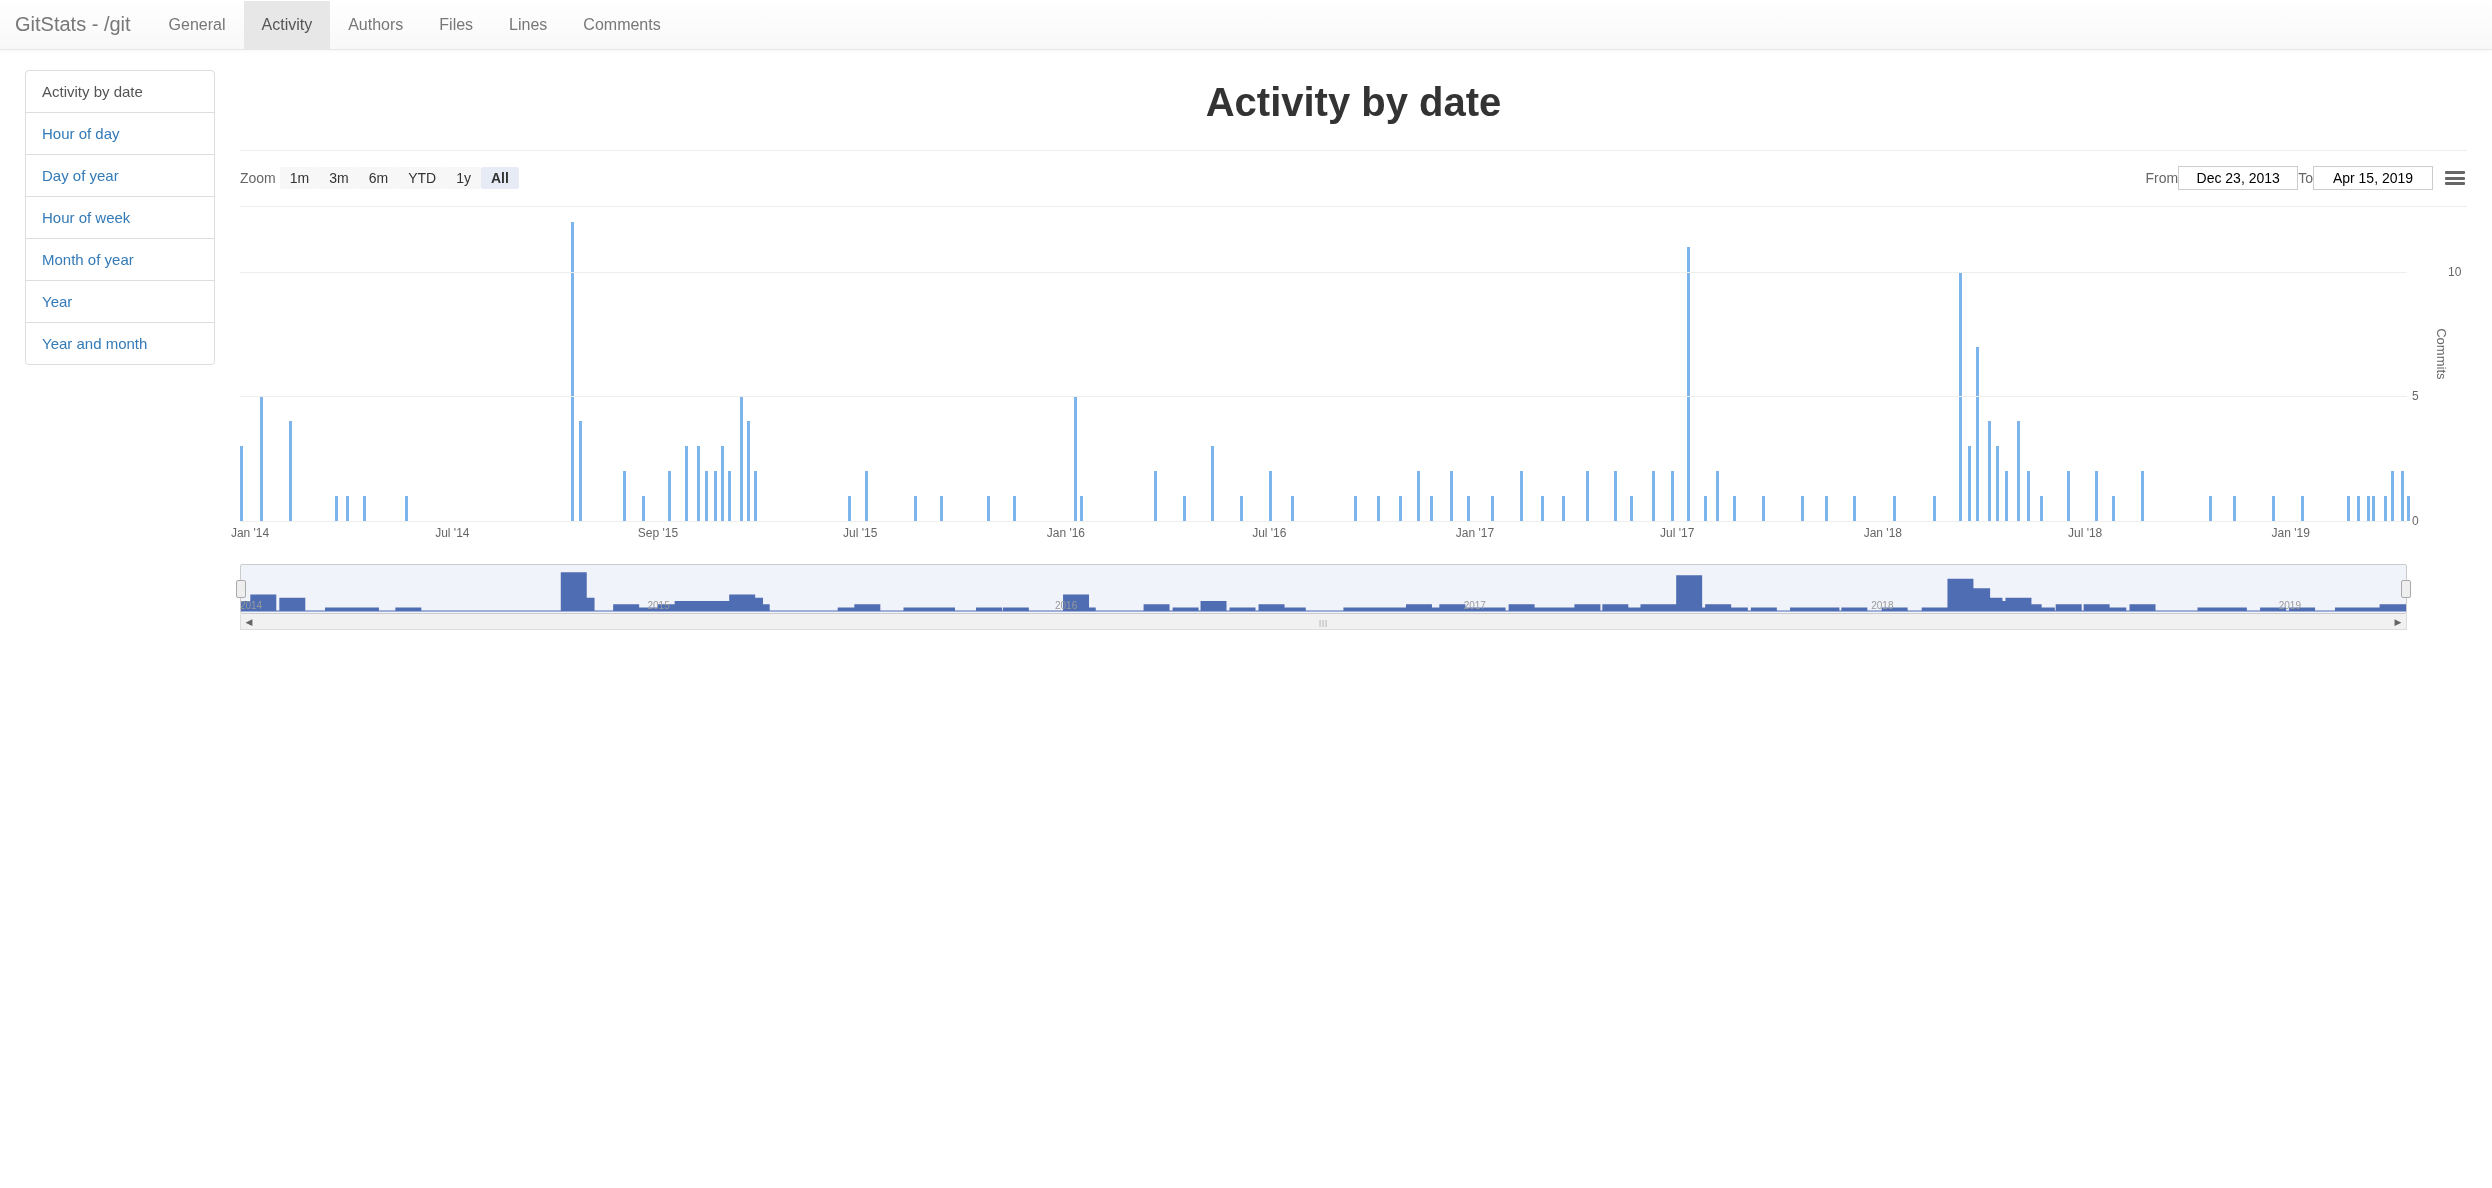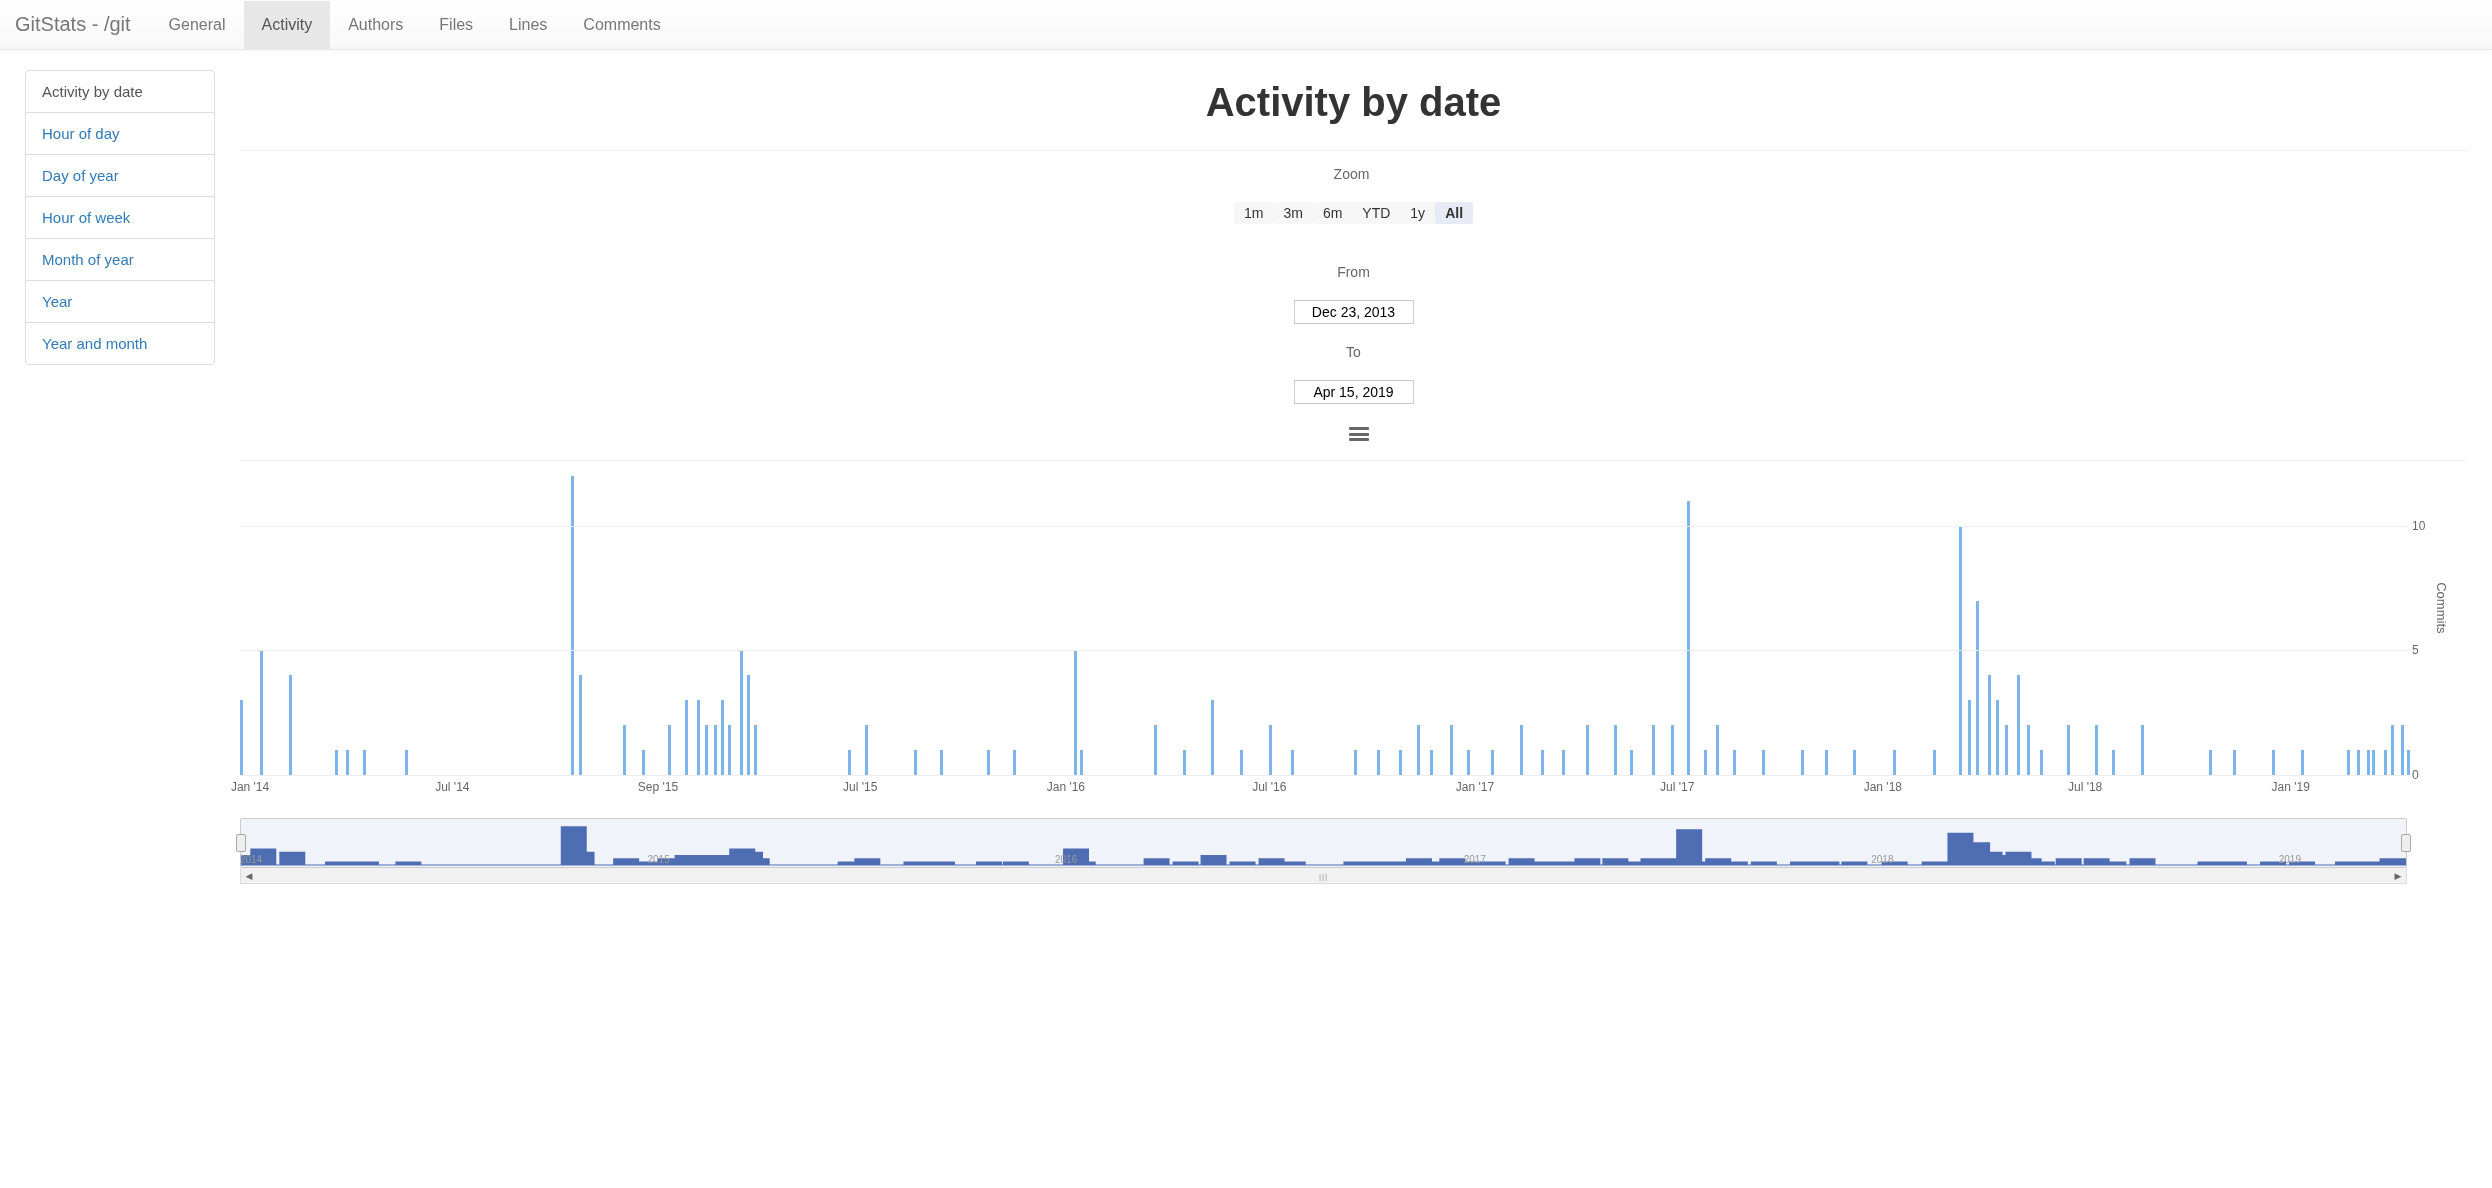--- a/index.html
+++ b/index.html
@@ -63,25 +63,24 @@
   text-align: center;
   font-size: 40px;
   font-weight: bold;
   color: #333;
   margin: 10px 0 25px;
 }
 .hr { border-top: 1px solid #eee; margin: 15px 0; }
 .range-row {
   display: flex;
   align-items: center;
-  gap: 20px;
+  gap: 0;
   font-size: 14px;
   color: #666;
   margin-bottom: 16px;
-  flex-direction: column;
 }
 .zoom-label { margin-right: 4px; color: #666; font-size: 14px;}
 .zoom-btn {
   background: #f7f7f7;
   border: none;
   padding: 3px 10px;
   font-size: 14px;
   color: #333;
   cursor: pointer;
   border-radius: 2px;
@@ -259,21 +258,21 @@
           <span></span>
         </div>
     </div>
     <div class="hr"></div>
 
     <div class="chart-wrap">
       <div class="chart">
         <div class="y-axis">
             <div class="y-tick" style="top: 100%;">0</div>
             <div class="y-tick" style="top: 58.3333%;">5</div>
-            <div class="y-tick" style="top: 16.6667%;">10</div>
+            <div class="y-tick" style="top: 16.6667%; margin-left: 36px;">10</div>
           </div>
         <div class="y-title">Commits</div>
         <div class="bars">
             <div class="bar" title="2013-12-23: 3" style="left: 0%; height: 25%;"></div>
             <div class="bar" title="2014-01-10: 5" style="left: 0.928314%; height: 41.6667%;"></div>
             <div class="bar" title="2014-02-05: 4" style="left: 2.26921%; height: 33.3333%;"></div>
             <div class="bar" title="2014-03-18: 1" style="left: 4.3837%; height: 8.33333%;"></div>
             <div class="bar" title="2014-03-28: 1" style="left: 4.89943%; height: 8.33333%;"></div>
             <div class="bar" title="2014-04-12: 1" style="left: 5.67303%; height: 8.33333%;"></div>
             <div class="bar" title="2014-05-20: 1" style="left: 7.6328%; height: 8.33333%;"></div>

